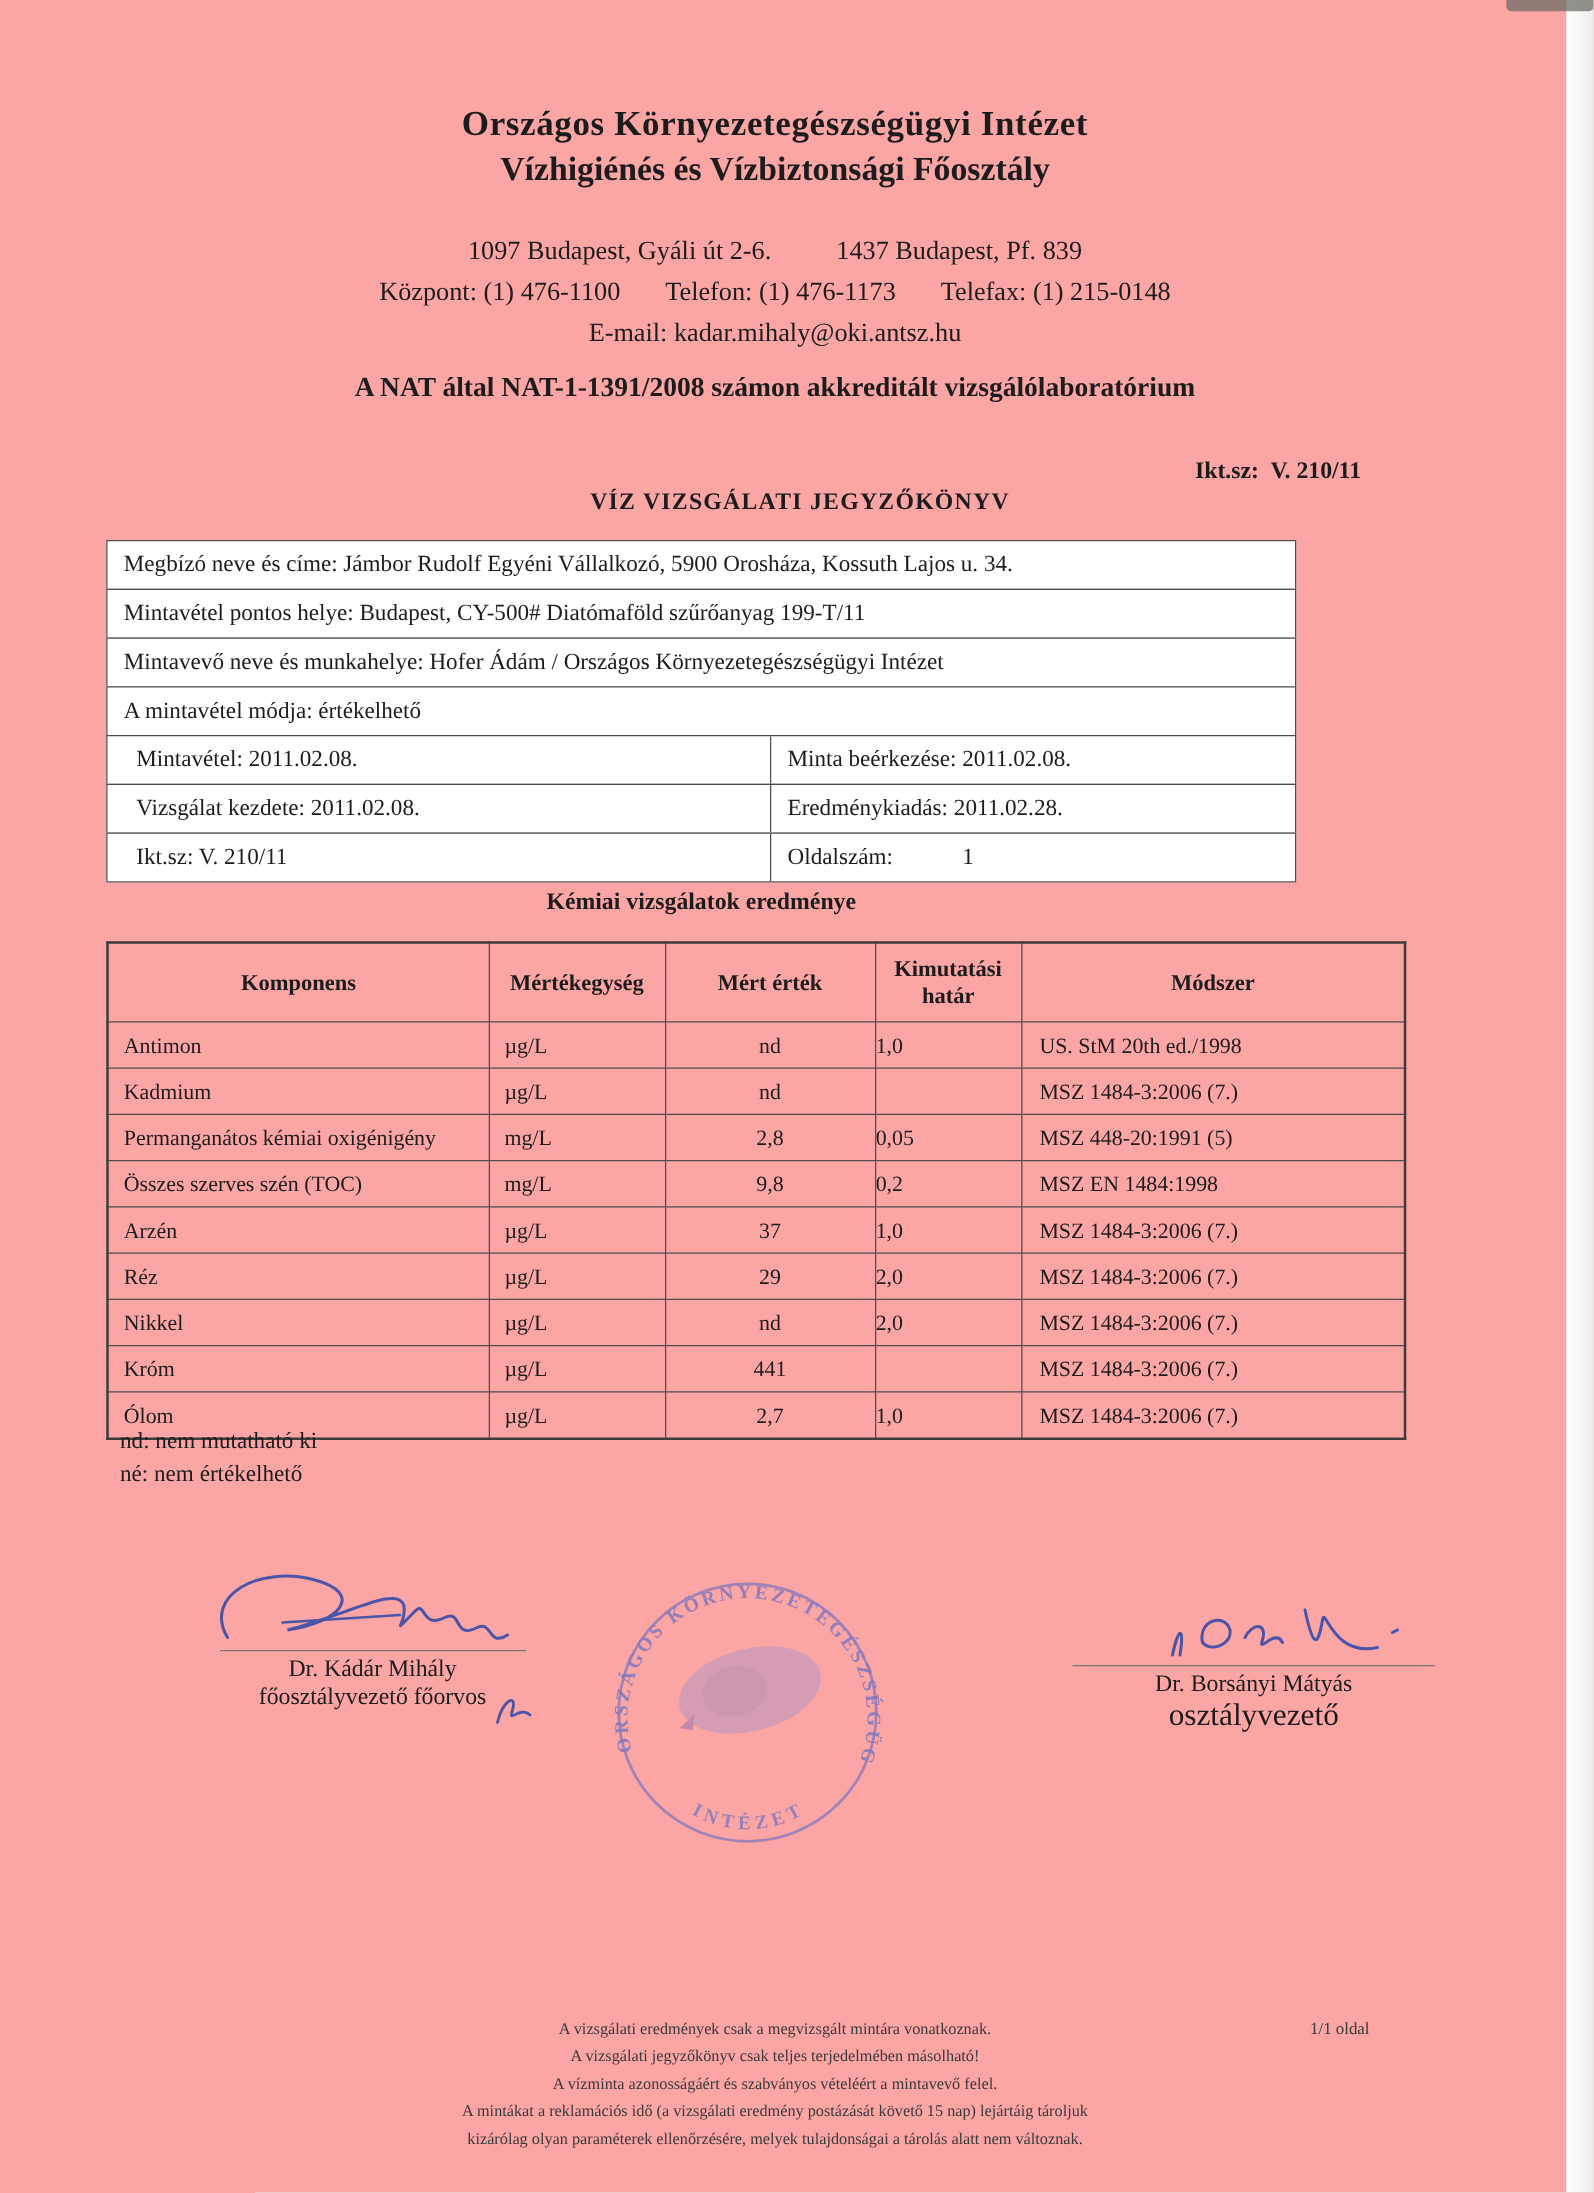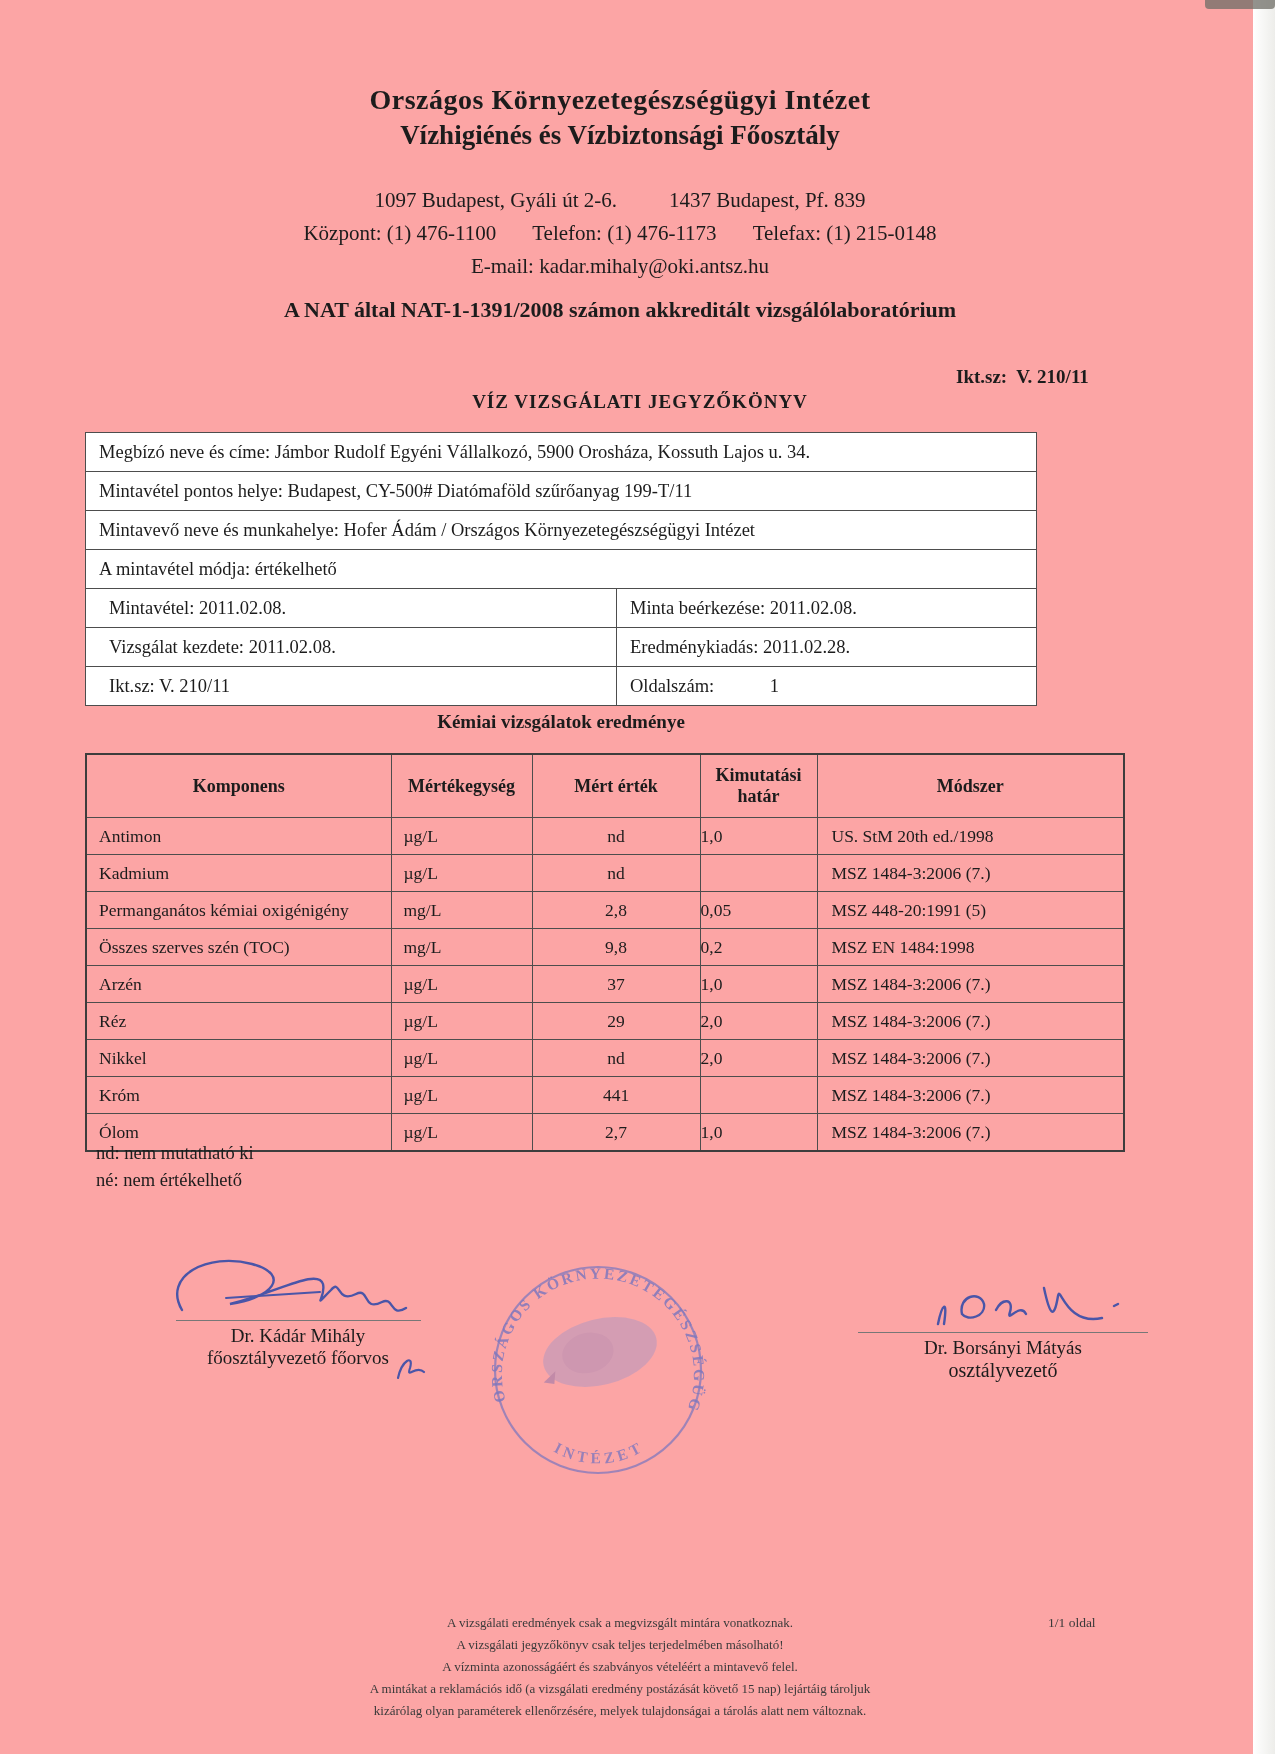--- a/index.html
+++ b/index.html
@@ -64,21 +64,21 @@
   .sig-left .name{font-size:19px; margin-top:4px;}
   .sig-left .title{font-size:19px;}
   .sig-extra{position:absolute; top:1352px; left:392px;}
 
   .stamp{position:absolute; top:1240px; left:468px; width:260px; height:260px;}
 
   .sig-right{position:absolute; top:1280px; left:838px; width:330px; text-align:center;}
   .sig-right .scribble{display:block; margin:0 auto -8px auto;}
   .sig-right .sigline{border-top:1.5px solid #777; width:290px; margin:0 auto;}
   .sig-right .name{font-size:19px; margin-top:4px;}
-  .sig-right .title{font-size:20px;}
+  .sig-right .title{font-size:25px;}
 
   .footer{position:absolute; top:1612px; left:0; width:1240px; text-align:center;
     font-size:13px; color:#3a3a3a; line-height:22px;}
   .page-indicator{position:absolute; top:1615px; left:1048px; font-size:13.5px; color:#3a3a3a;}
 </style>
 </head>
 <body>
 
 <div class="page">
   <div class="scan-band"></div>

